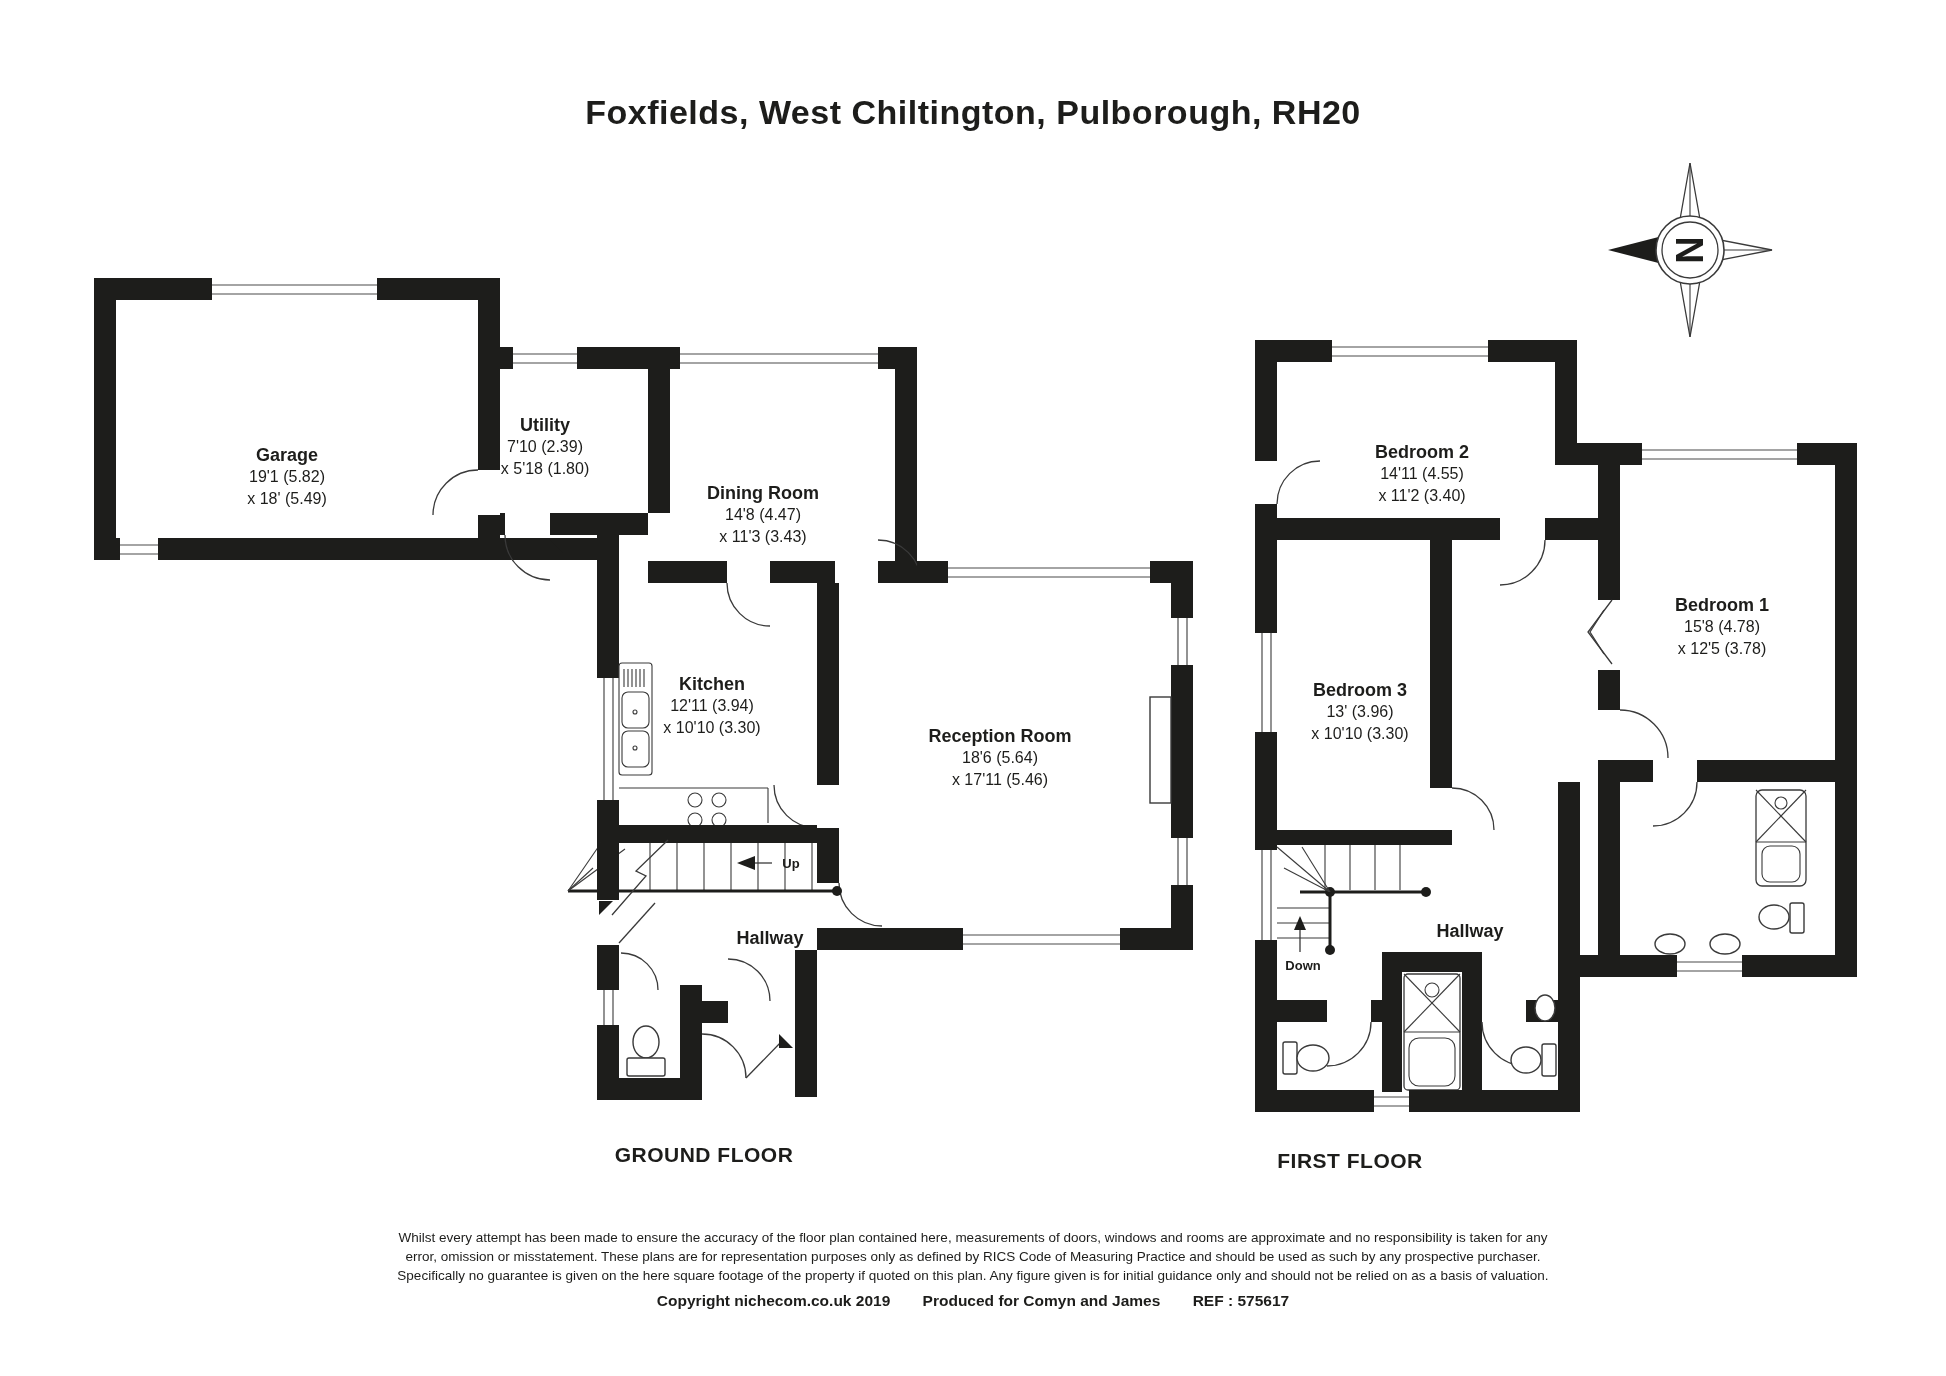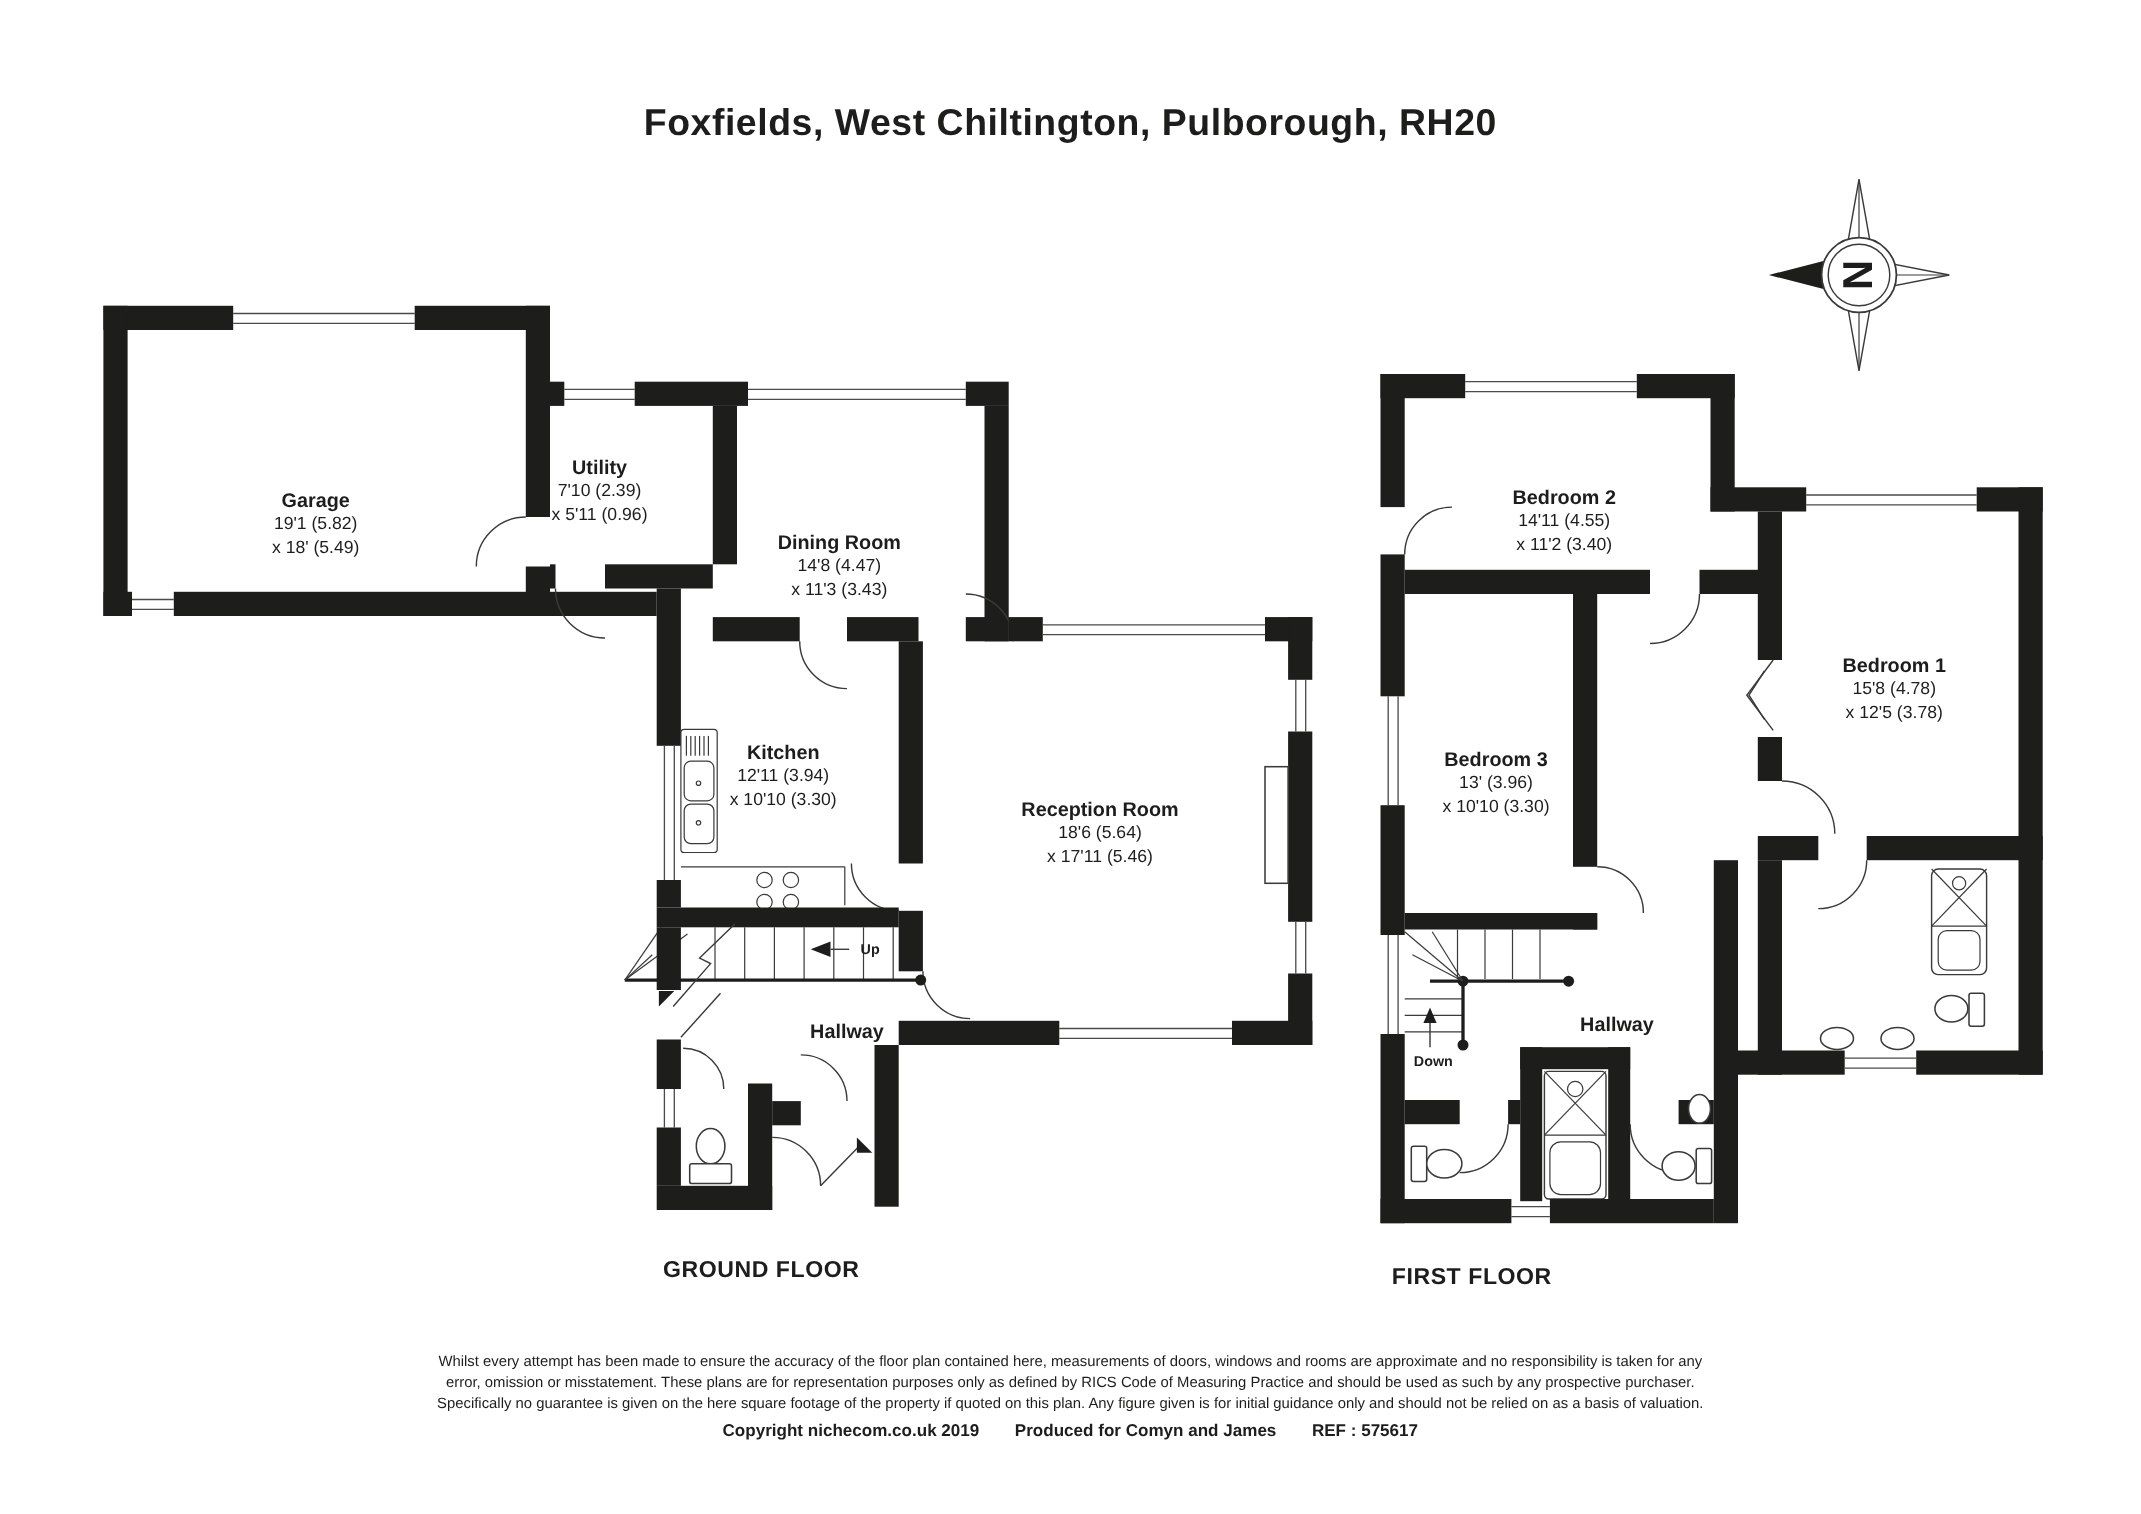--- a/index.html
+++ b/index.html
@@ -5,21 +5,21 @@
   html,body{margin:0;padding:0;background:#fff;}
   #page{position:relative;width:1946px;height:1376px;background:#fff;overflow:hidden;
         font-family:"Liberation Sans", sans-serif;color:#1d1d1b;border-radius:23px;}
   #plan-svg{position:absolute;left:0;top:0;}
   .abs{position:absolute;transform:translate(-50%,-50%);text-align:center;white-space:nowrap;}
   .title{font-size:34px;font-weight:bold;letter-spacing:.5px;}
   .subtitle{font-size:17px;font-weight:bold;}
   .room-label{line-height:22px;font-size:16px;}
   .room-label .rn{display:block;font-weight:bold;font-size:18px;}
   .room-label .dim{display:block;}
-  .floor-label{font-size:21px;font-weight:bold;letter-spacing:.5px;}
+  .floor-label{font-size:21px;font-weight:bold;letter-spacing:.5px;margin-left:12px;}
   .stair-label{font-size:13px;font-weight:bold;}
   .compass-letter{font-size:38px;font-weight:bold;transform:translate(-50%,-50%) rotate(-90deg);}
   .disclaimer{position:absolute;left:0;top:1228px;width:100%;text-align:center;
               font-size:13.5px;line-height:19px;}
   .footer-line{position:absolute;left:0;top:1292px;width:100%;text-align:center;
                font-size:15.5px;font-weight:bold;}
   .footer-line span{margin:0 14px;}
   svg .w{fill:#1d1d1b;}
   svg .thin{stroke:#3a3a3a;stroke-width:1.3;fill:none;}
   svg .thin2{stroke:#3a3a3a;stroke-width:1.1;fill:none;}
@@ -288,21 +288,21 @@
 <div class="abs compass-letter" style="left:1690px;top:250px;">N</div>
 
 <div class="abs room-label" style="left:287px;top:477px;">
   <span class="rn">Garage</span>
   <span class="dim">19'1 (5.82)</span>
   <span class="dim">x 18' (5.49)</span>
 </div>
 <div class="abs room-label" style="left:545px;top:447px;">
   <span class="rn">Utility</span>
   <span class="dim">7'10 (2.39)</span>
-  <span class="dim">x 5'11 (0.96)</span>
+  <span class="dim">x 5'18 (1.80)</span>
 </div>
 <div class="abs room-label" style="left:763px;top:467px;margin-top:48px;">
   <span class="rn">Dining Room</span>
   <span class="dim">14'8 (4.47)</span>
   <span class="dim">x 11'3 (3.43)</span>
 </div>
 <div class="abs room-label" style="left:712px;top:706px;">
   <span class="rn">Kitchen</span>
   <span class="dim">12'11 (3.94)</span>
   <span class="dim">x 10'10 (3.30)</span>

